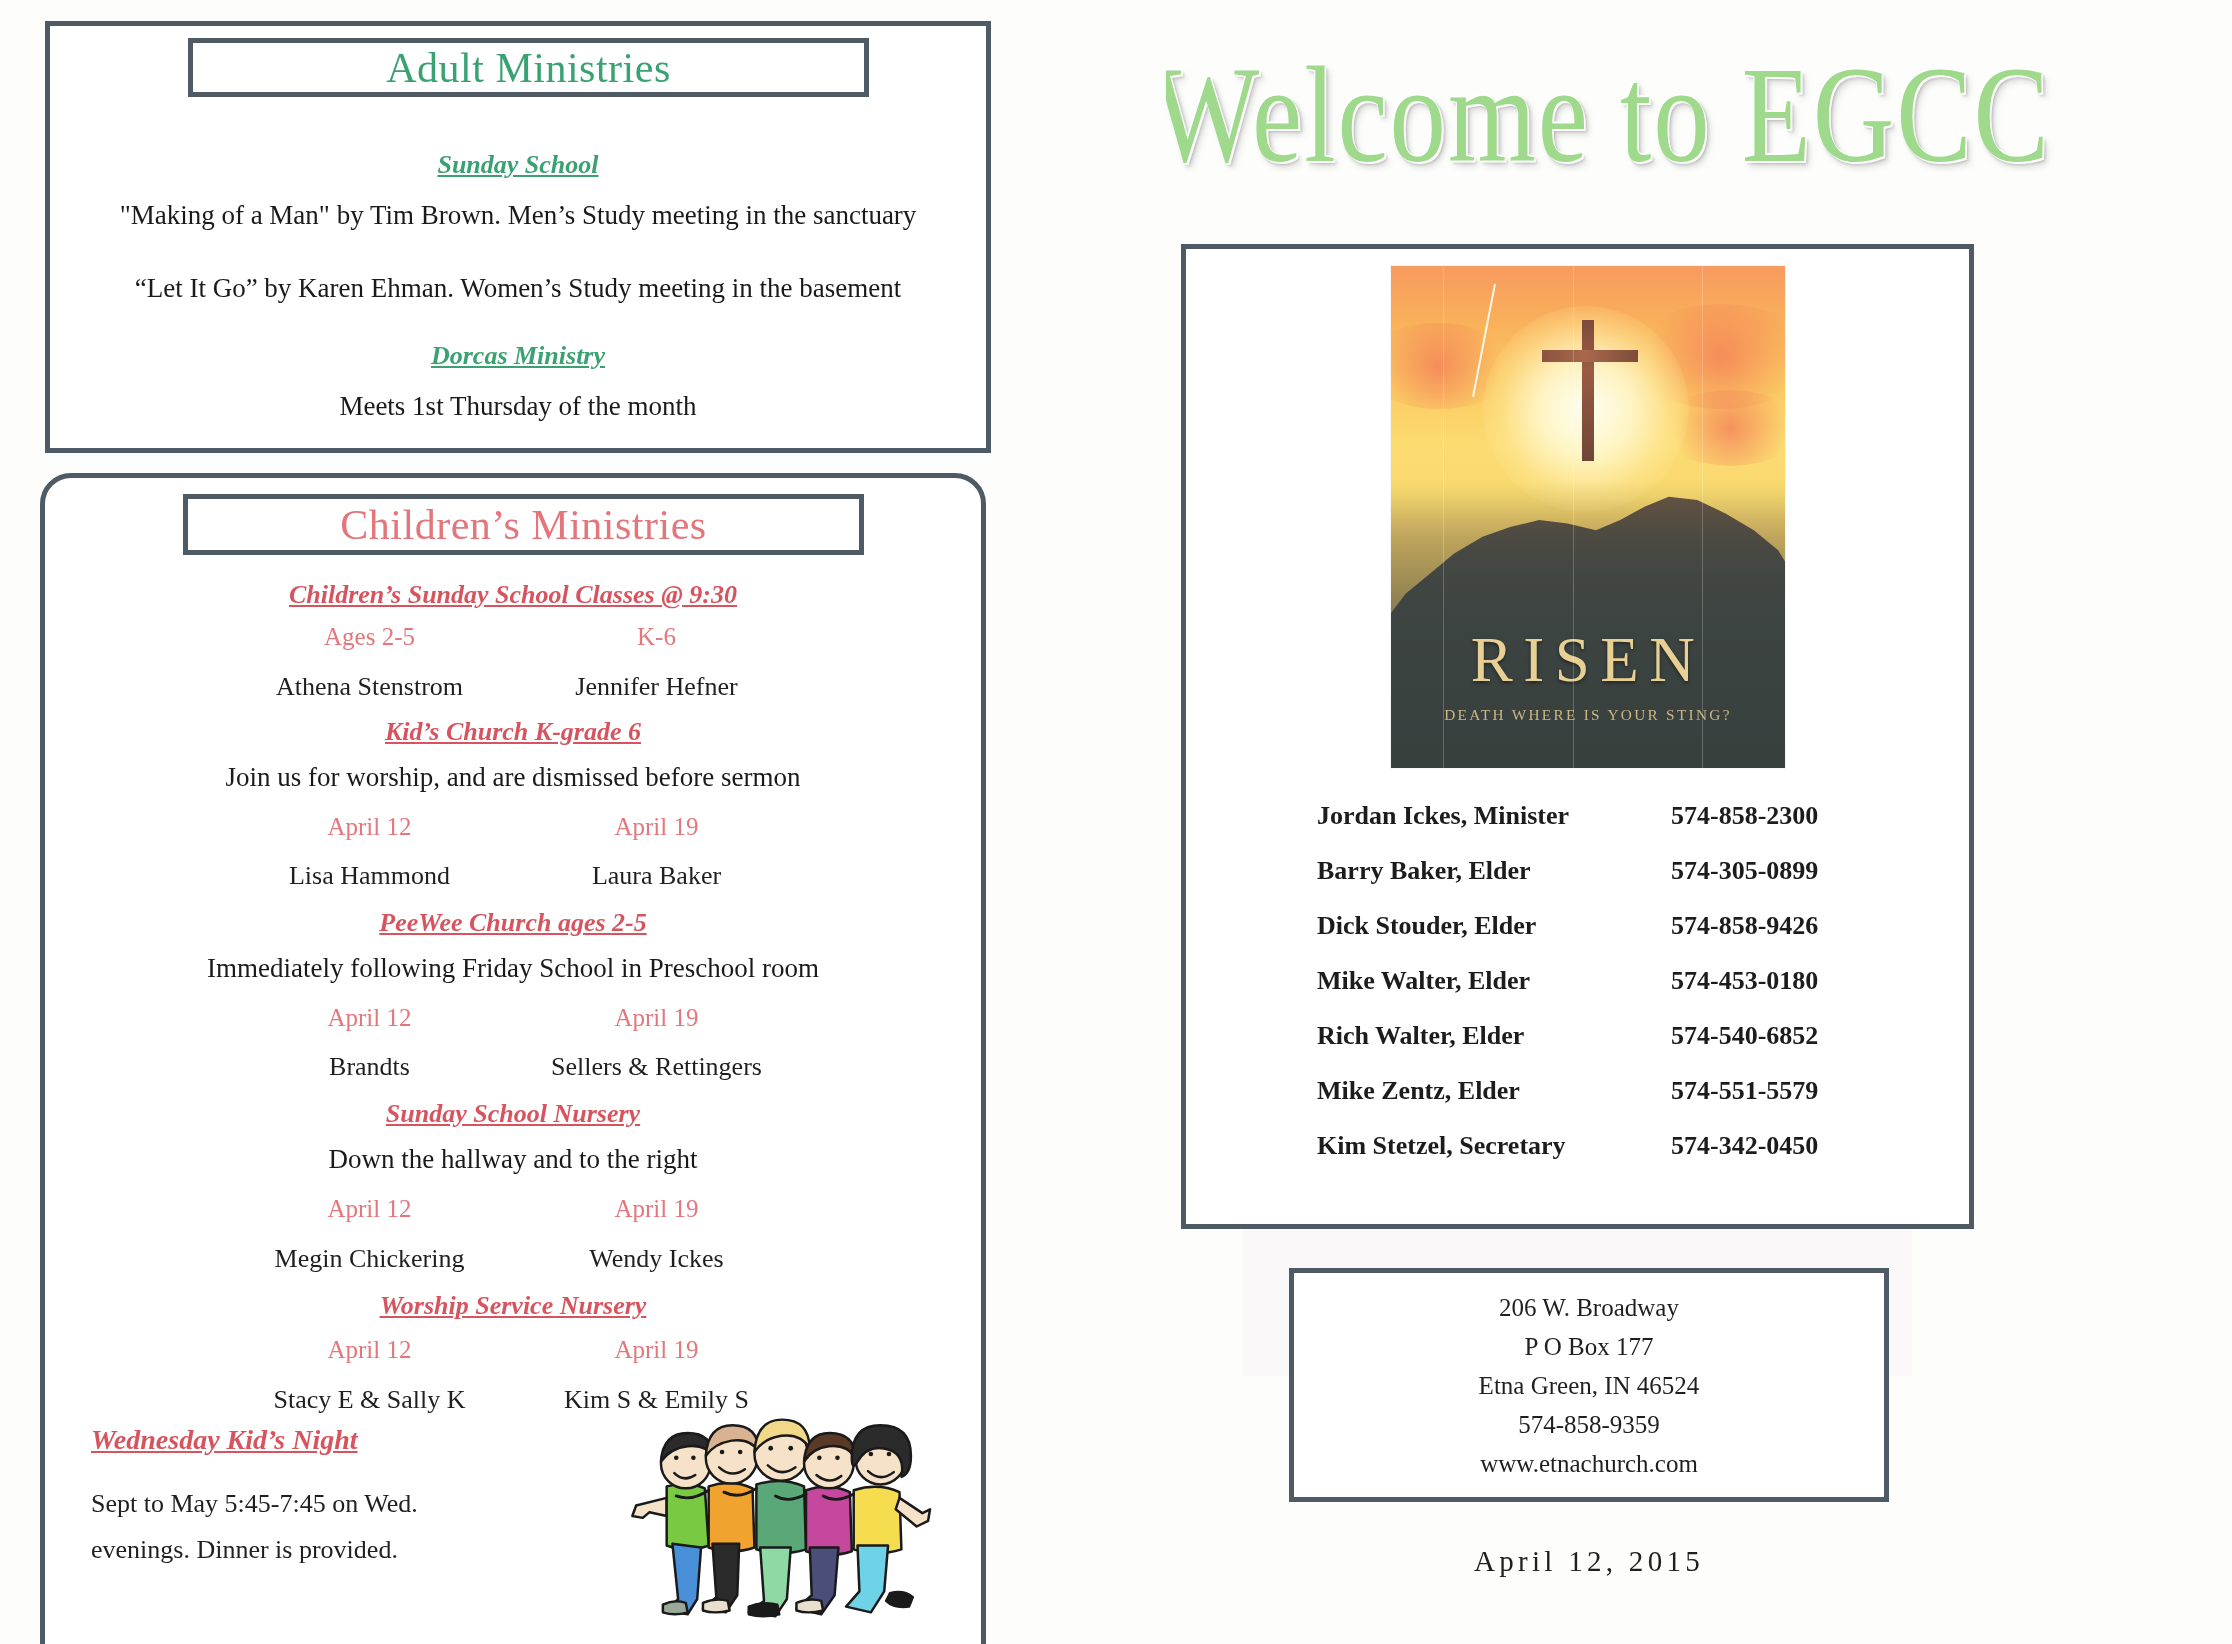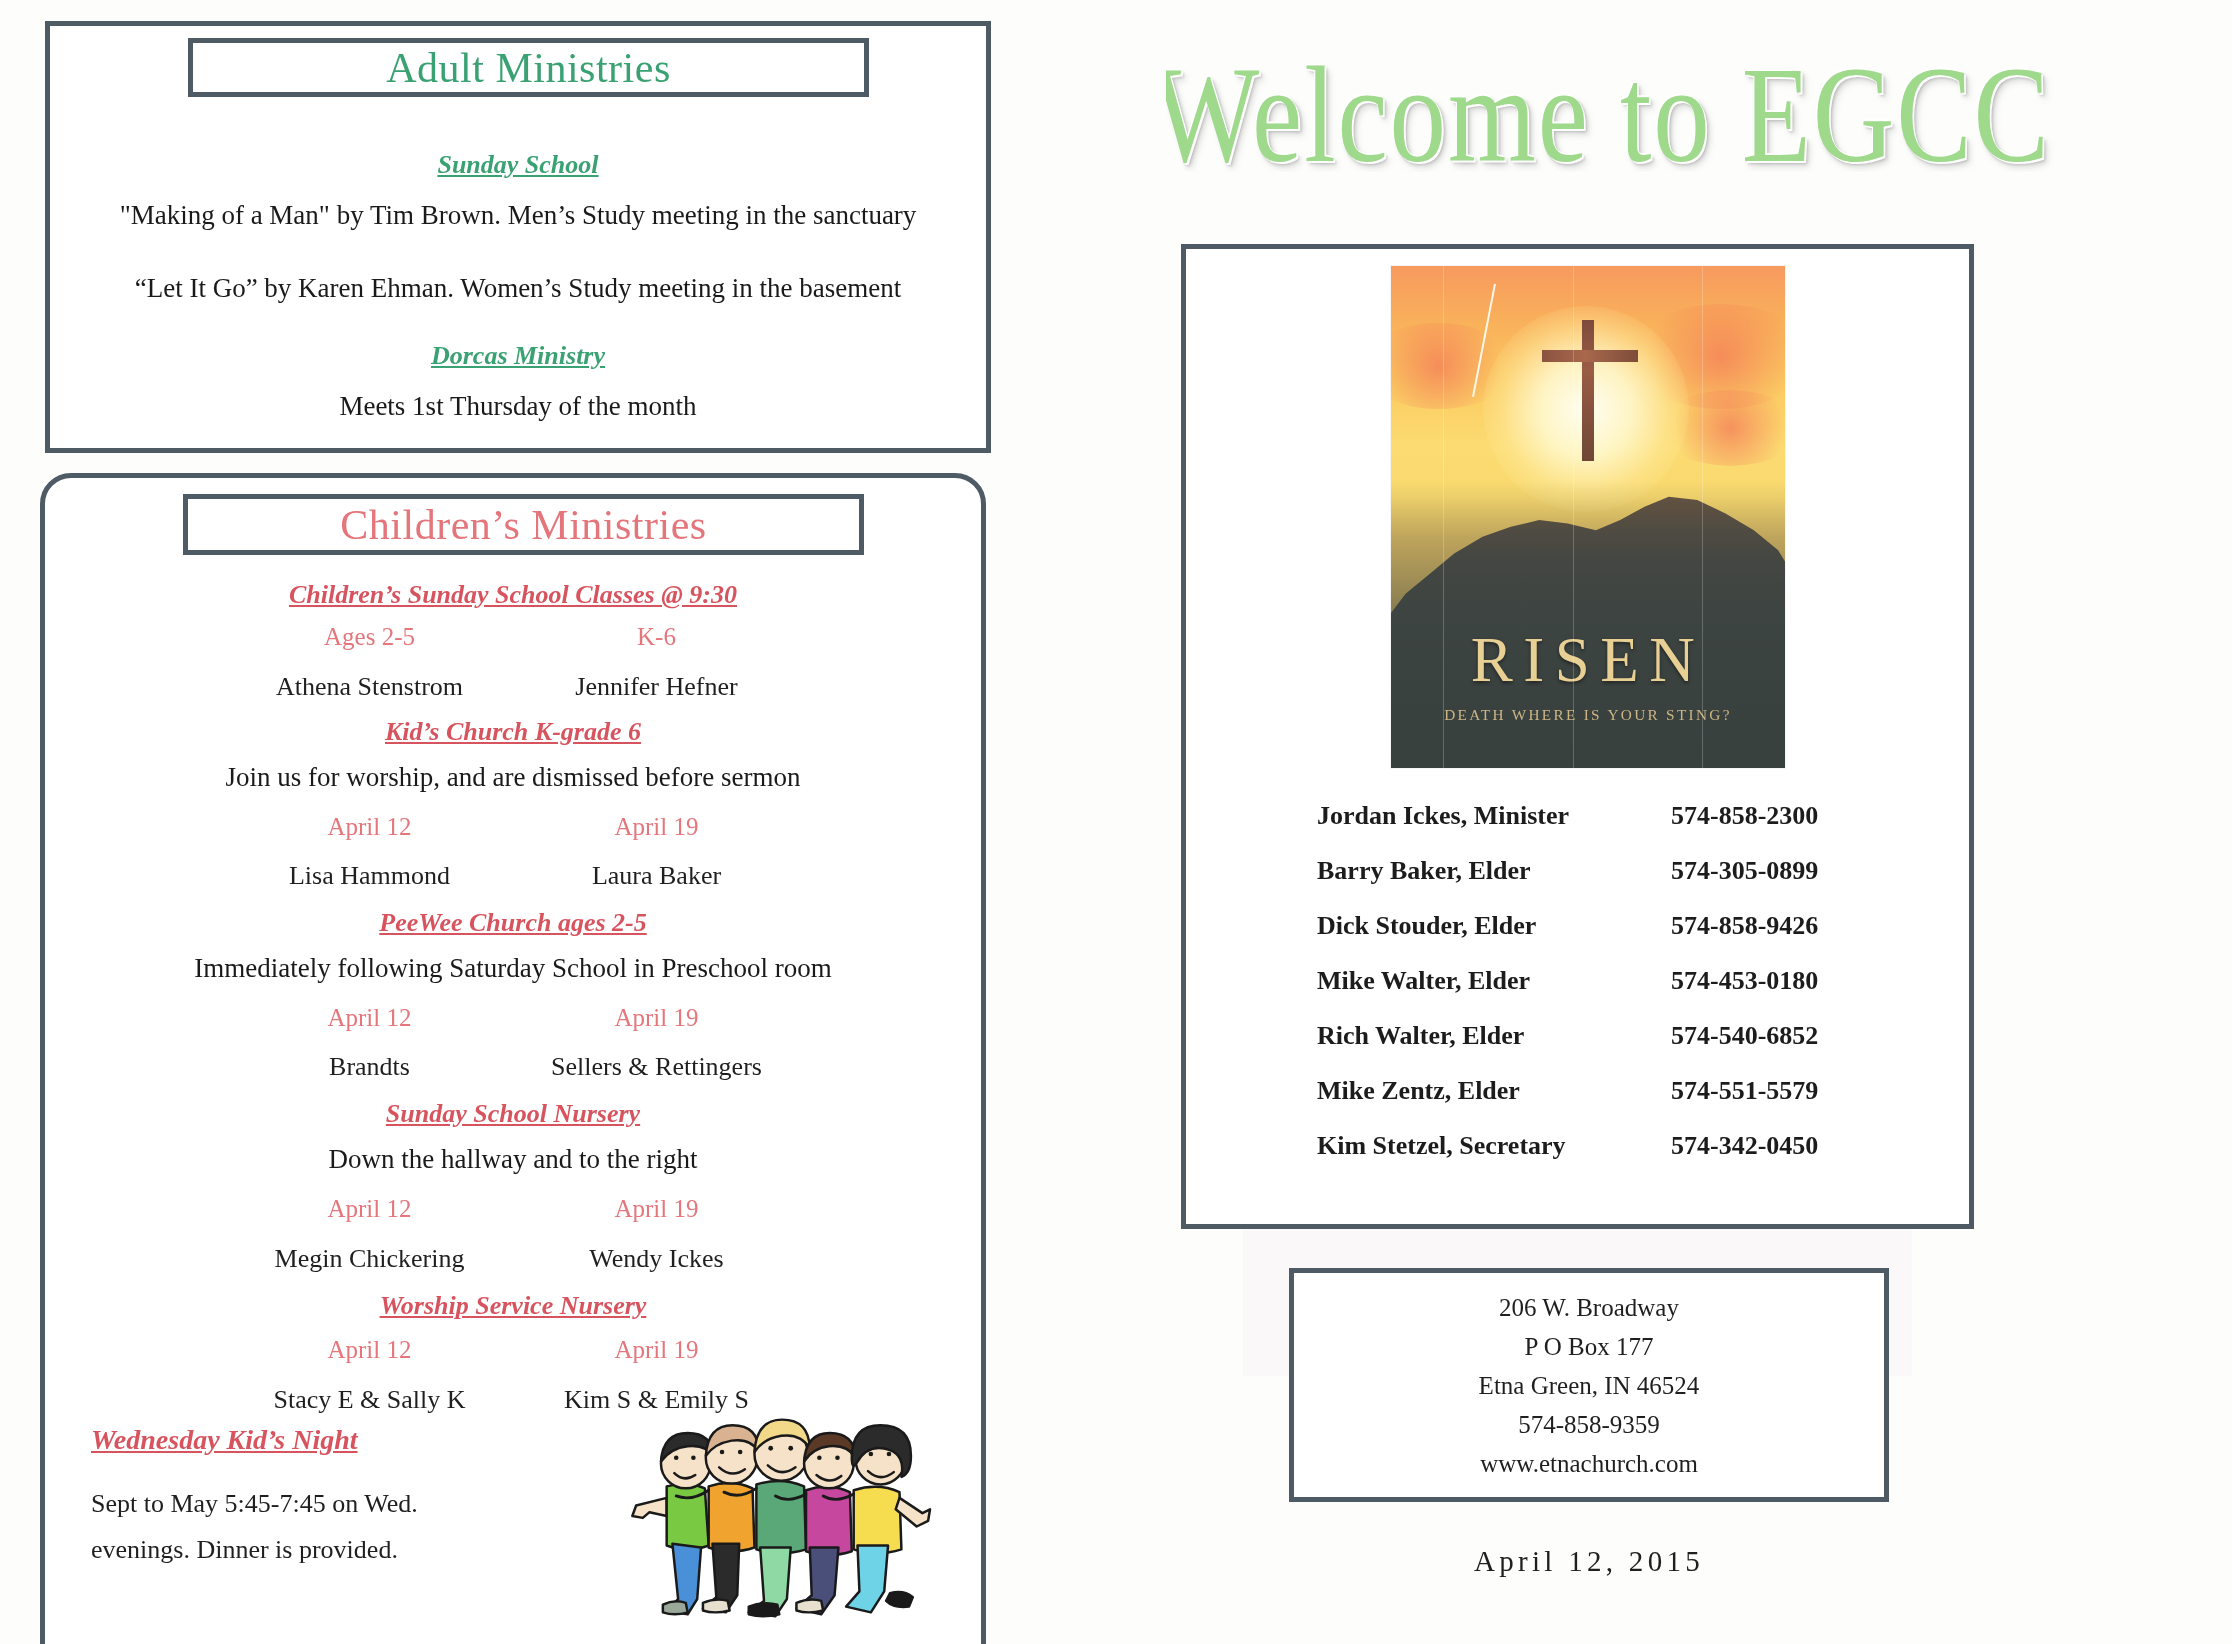--- a/index.html
+++ b/index.html
@@ -372,21 +372,21 @@
       <span class="col-b">April 19</span>
     </div>
 
     <div class="pairrow body-text" style="top:383px;">
       <span class="col-a">Lisa Hammond</span>
       <span class="col-b">Laura Baker</span>
     </div>
 
     <div class="row-line subhead sub-red" style="top:430px;">PeeWee Church ages 2-5</div>
 
-    <div class="row-line body-lg" style="top:475px;">Immediately following Saturday School in Preschool room</div>
+    <div class="row-line body-lg" style="top:475px;">Immediately following Friday School in Preschool room</div>
 
     <div class="pairrow red-date" style="top:526px;">
       <span class="col-a">April 12</span>
       <span class="col-b">April 19</span>
     </div>
 
     <div class="pairrow body-text" style="top:574px;">
       <span class="col-a">Brandts</span>
       <span class="col-b">Sellers &amp; Rettingers</span>
     </div>

